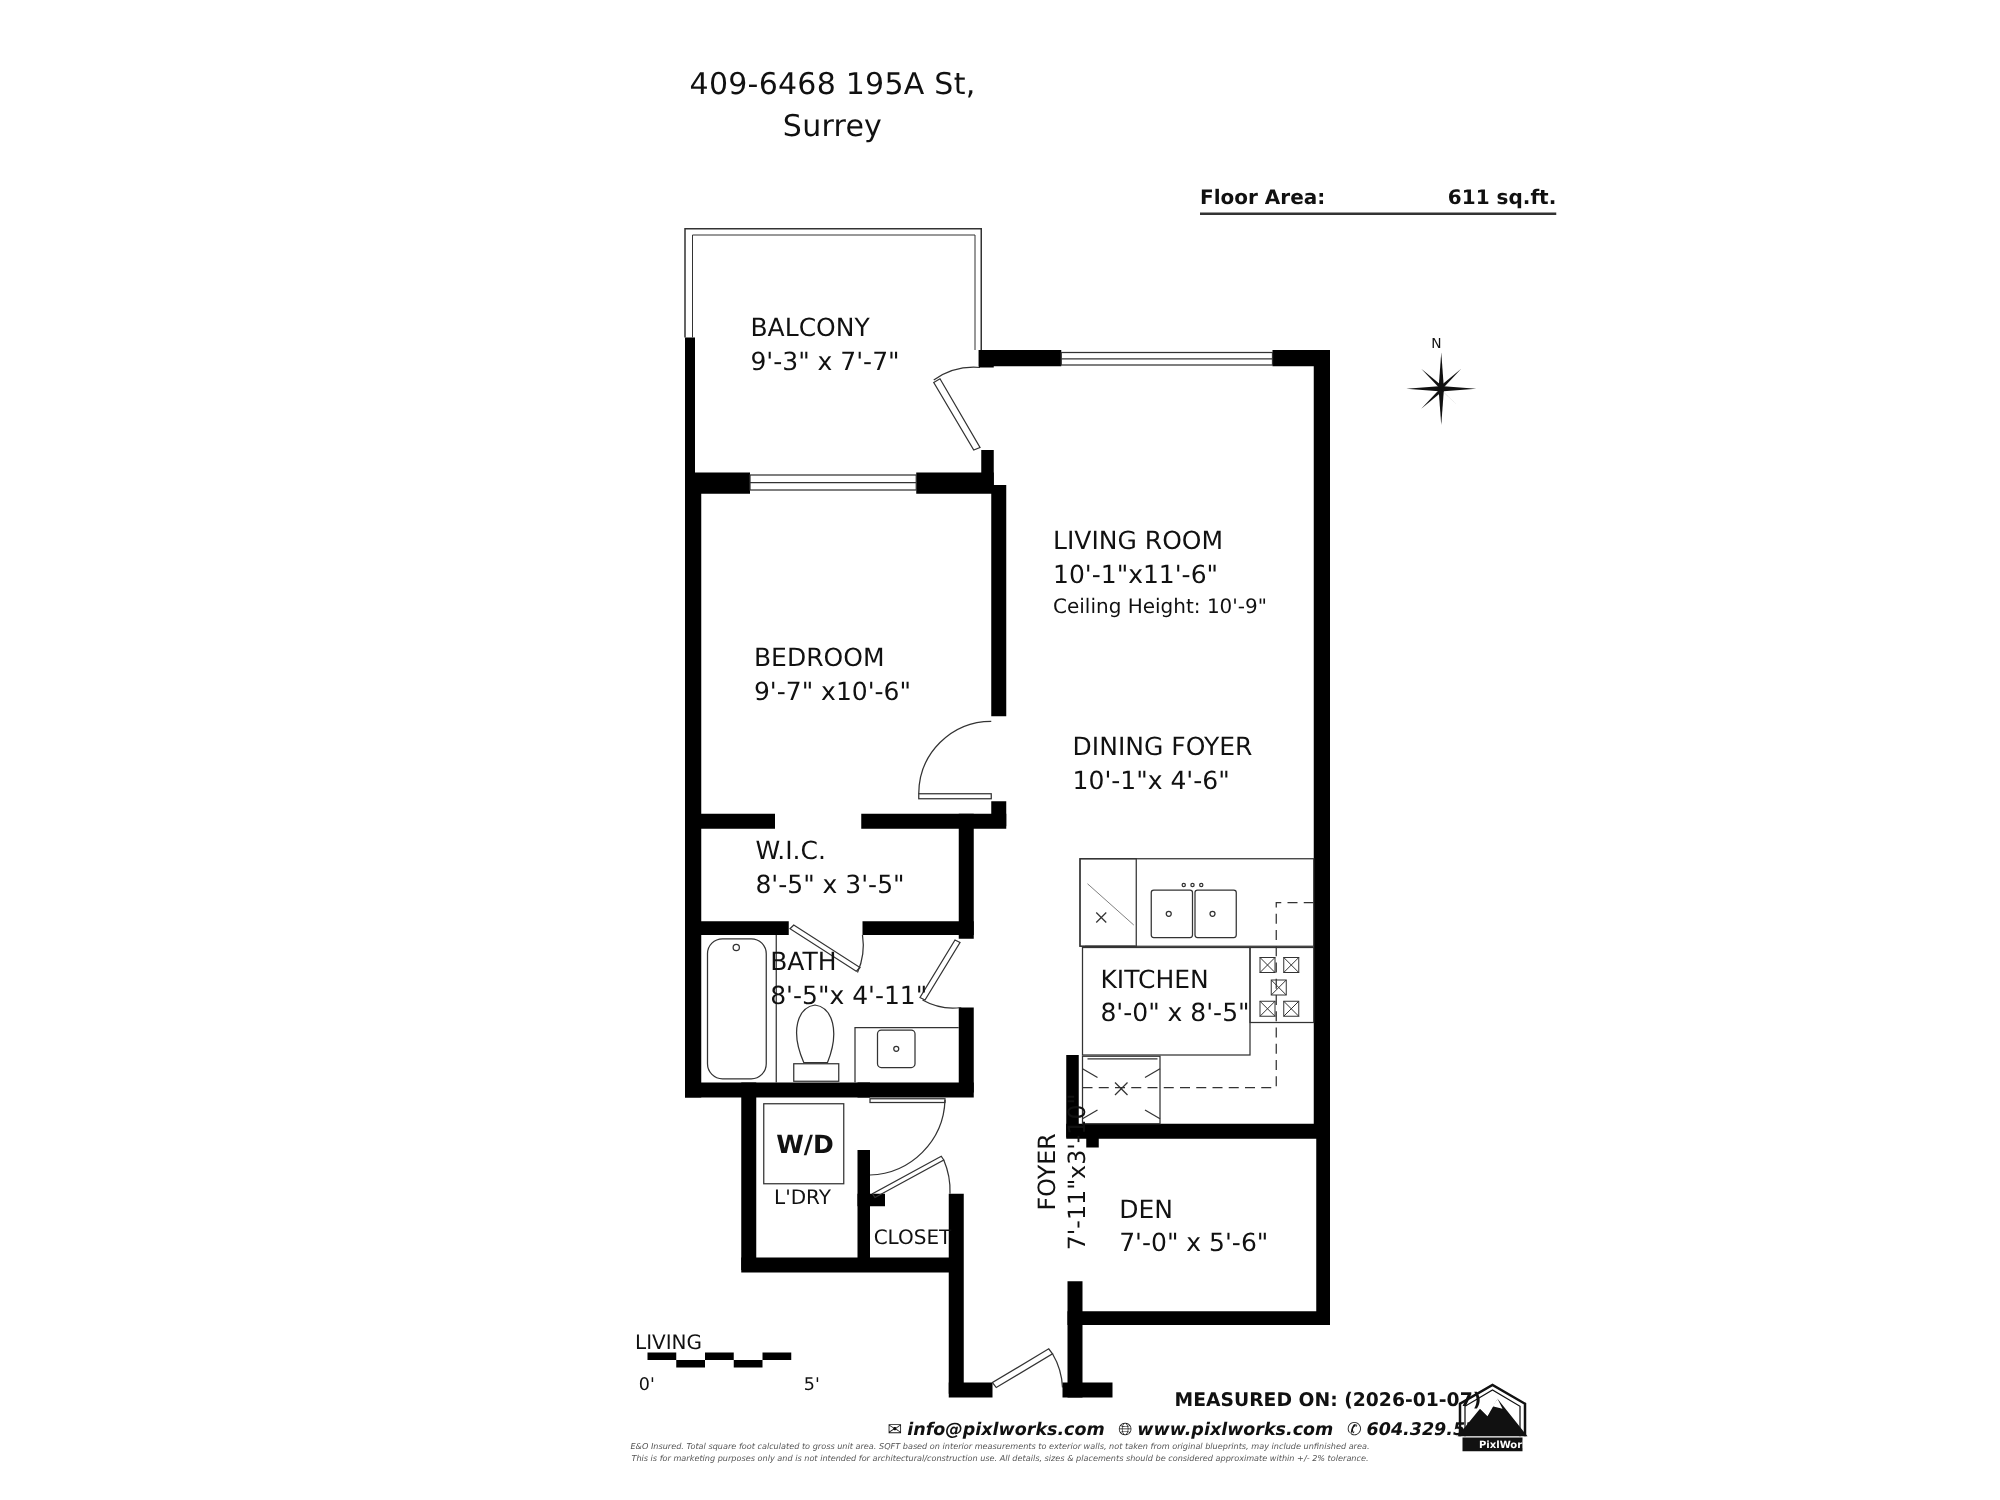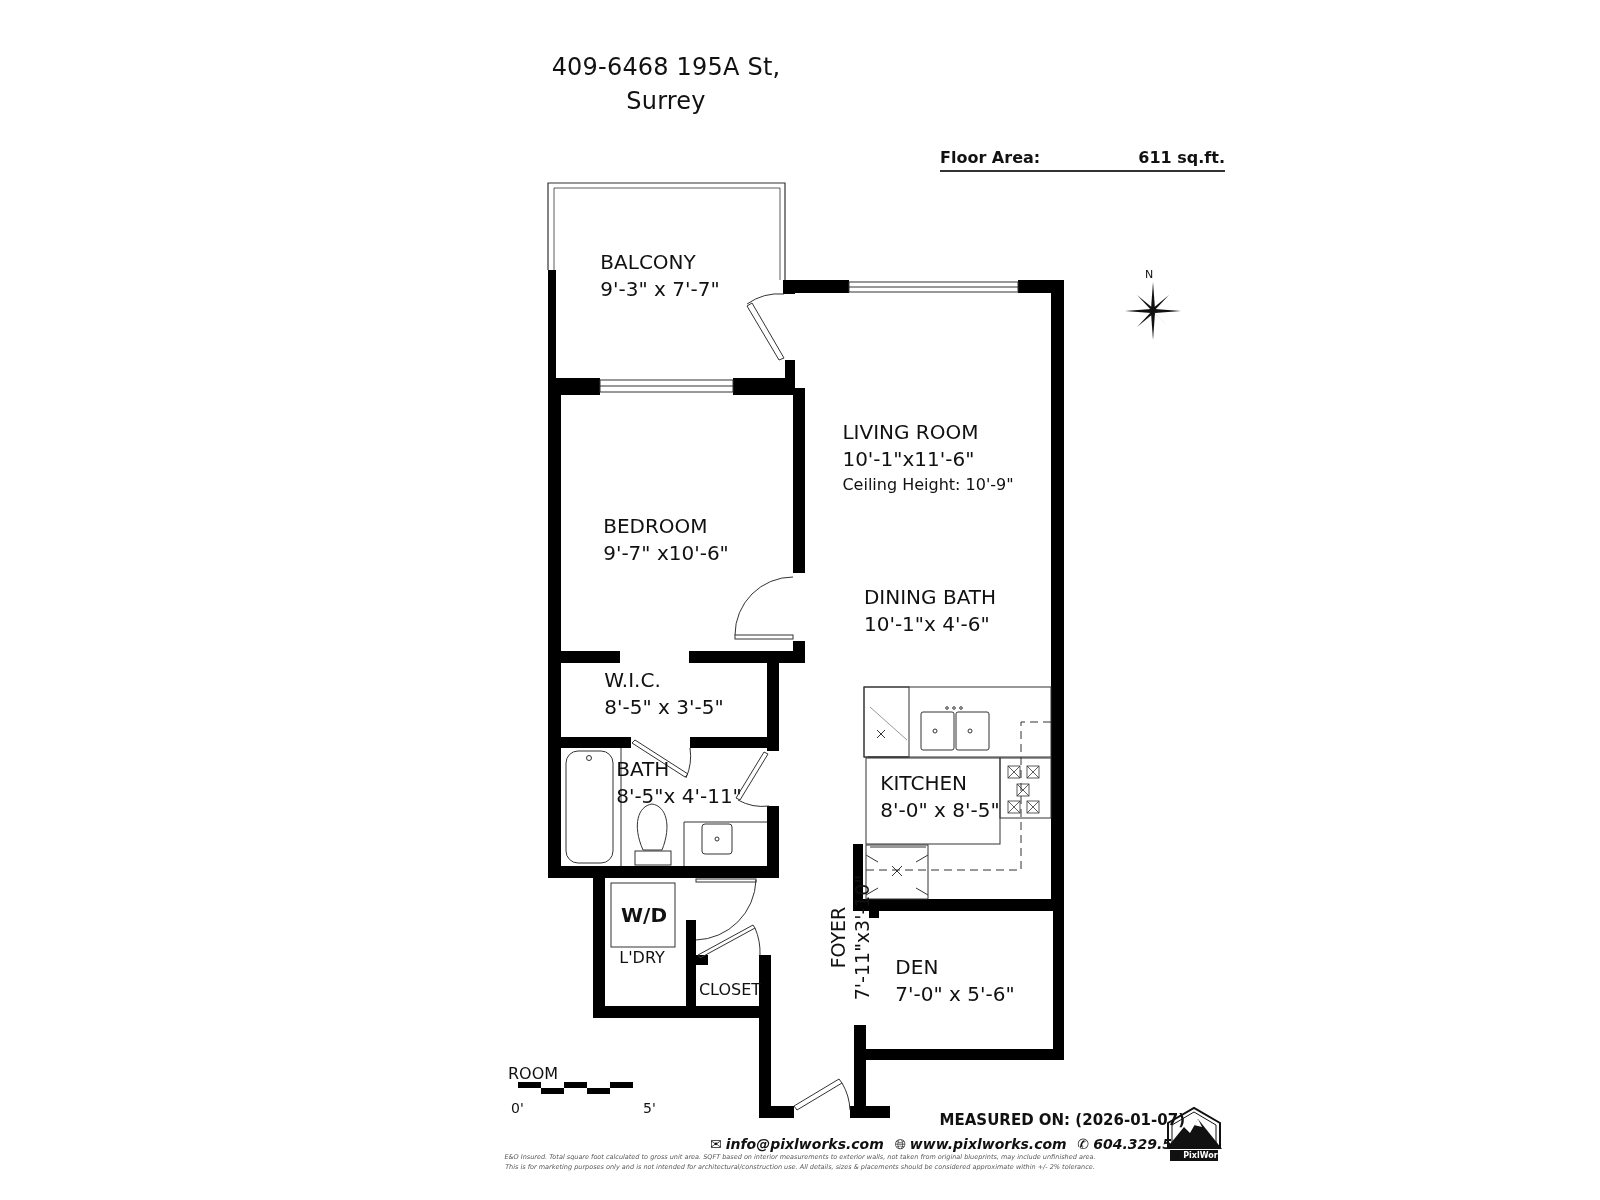--- a/index.html
+++ b/index.html
@@ -1,20 +1,20 @@
 <!DOCTYPE html>
 <html><head>
 <meta charset="utf-8">
 <style>
   html, body { margin:0; padding:0; background:#ffffff; }
   body { width:1600px; height:1200px; position:relative; overflow:hidden;
          font-family:"DejaVu Sans", sans-serif; color:#111; }
   .abs { position:absolute; }
   .title { left:0; width:1332px; text-align:center; font-weight:normal; font-size:24px; letter-spacing:0.2px; }
-  .stats { left:940px; width:285px; font-size:16px; }
+  .stats { left:960px; width:285px; font-size:16px; }
   .stats .row { display:flex; justify-content:space-between; height:31px; align-items:center; }
   .stats .row.head { font-weight:bold; border-bottom:2px solid #333; height:26px; }
   .stats .row.head span { text-decoration:none; }
   svg.plan { position:absolute; left:0; top:0; }
   .lbl { position:absolute; text-align:left; font-size:20px; line-height:27px; white-space:nowrap; transform:translateX(-50%); }
   .lbl.small { font-size:16px; line-height:22px; }
   .foyer { position:absolute; left:826px; top:1025px; transform:rotate(-90deg); transform-origin:left top; font-size:19px; line-height:24px; text-align:center; width:175px; }
   .scale-lbl { font-size:16px; }
   .footer-measured { right:415px; top:1111px; font-weight:bold; font-size:15px; }
   .contact { left:710px; top:1136px; font-weight:bold; font-style:italic; font-size:14px; white-space:nowrap; }
@@ -214,21 +214,21 @@
 <div class="lbl" style="left:928px; top:419px;">
   <div>LIVING ROOM</div>
   <div>10'-1"x11'-6"</div>
   <div class="small" style="font-size:16px; line-height:24px;">Ceiling Height: 10'-9"</div>
 </div>
 <div class="lbl" style="left:666px; top:513px;">
   <div>BEDROOM</div>
   <div>9'-7" x10'-6"</div>
 </div>
 <div class="lbl" style="left:930px; top:584px;">
-  <div>DINING BATH</div>
+  <div>DINING FOYER</div>
   <div>10'-1"x 4'-6"</div>
 </div>
 <div class="lbl" style="left:664px; top:667px;">
   <div>W.I.C.</div>
   <div>8'-5" x 3'-5"</div>
 </div>
 <div class="lbl" style="left:679px; top:756px;">
   <div>BATH</div>
   <div>8'-5"x 4'-11"</div>
 </div>
@@ -241,21 +241,21 @@
 <div class="lbl small" style="left:730px; top:979px;">CLOSET</div>
 <div class="foyer">
   <div>FOYER</div>
   <div>7'-11"x3'-10"</div>
 </div>
 <div class="lbl" style="left:955px; top:954px;">
   <div>DEN</div>
   <div>7'-0" x 5'-6"</div>
 </div>
 
-<div class="abs scale-lbl" style="left:508px; top:1064px;">ROOM</div>
+<div class="abs scale-lbl" style="left:508px; top:1064px;">LIVING</div>
 <div class="abs scale-lbl" style="left:511px; top:1100px; font-size:14px;">0'</div>
 <div class="abs scale-lbl" style="left:643px; top:1100px; font-size:14px;">5'</div>
 
 <div class="abs footer-measured">MEASURED ON: (2026-01-07)</div>
 <div class="abs contact">
   <span class="ic">✉</span><span>info@pixlworks.com</span>
   <span class="ic" style="margin-left:6px;">🌐︎</span><span>www.pixlworks.com</span>
   <span class="ic" style="margin-left:6px;">✆</span><span>604.329.5788</span>
 </div>
 <div class="abs disclaimer" style="top:1153px; left:440px;">E&amp;O Insured. Total square foot calculated to gross unit area. SQFT based on interior measurements to exterior walls, not taken from original blueprints, may include unfinished area.</div>

